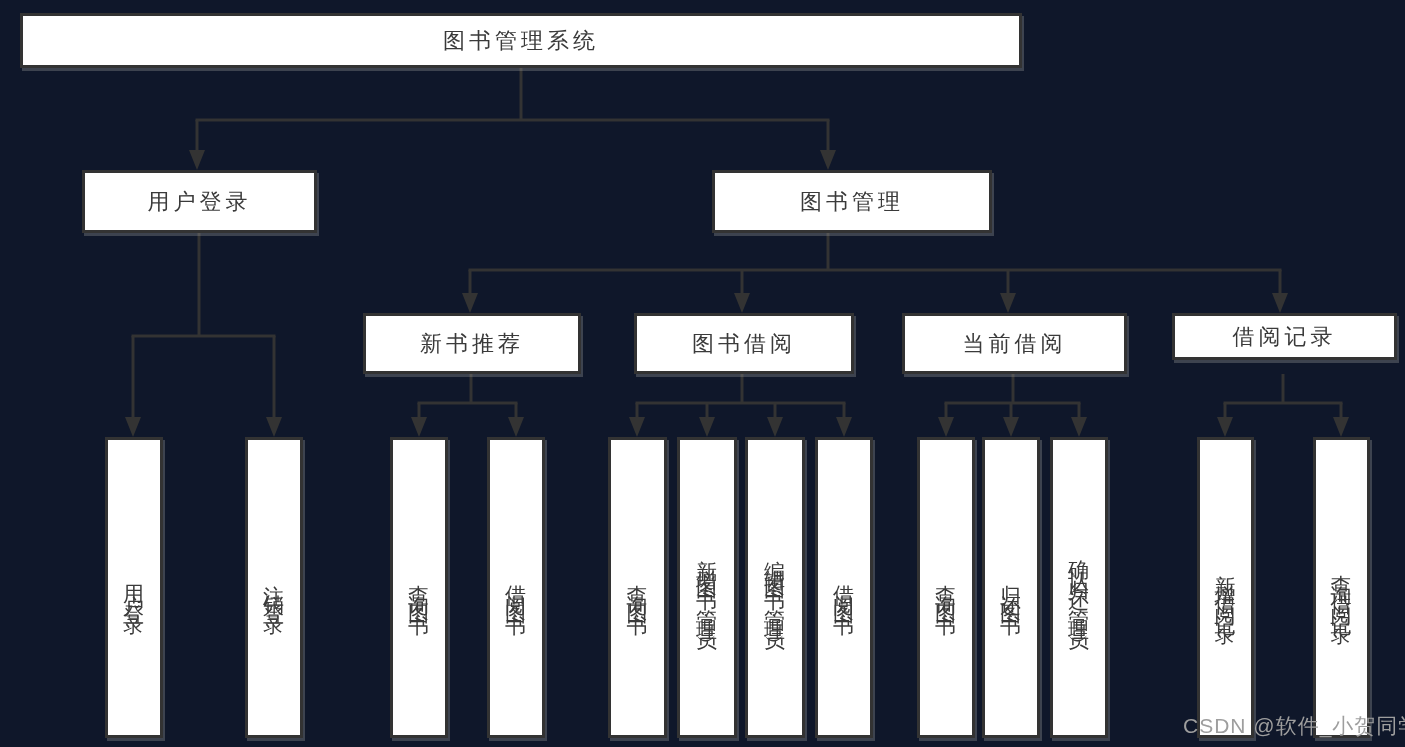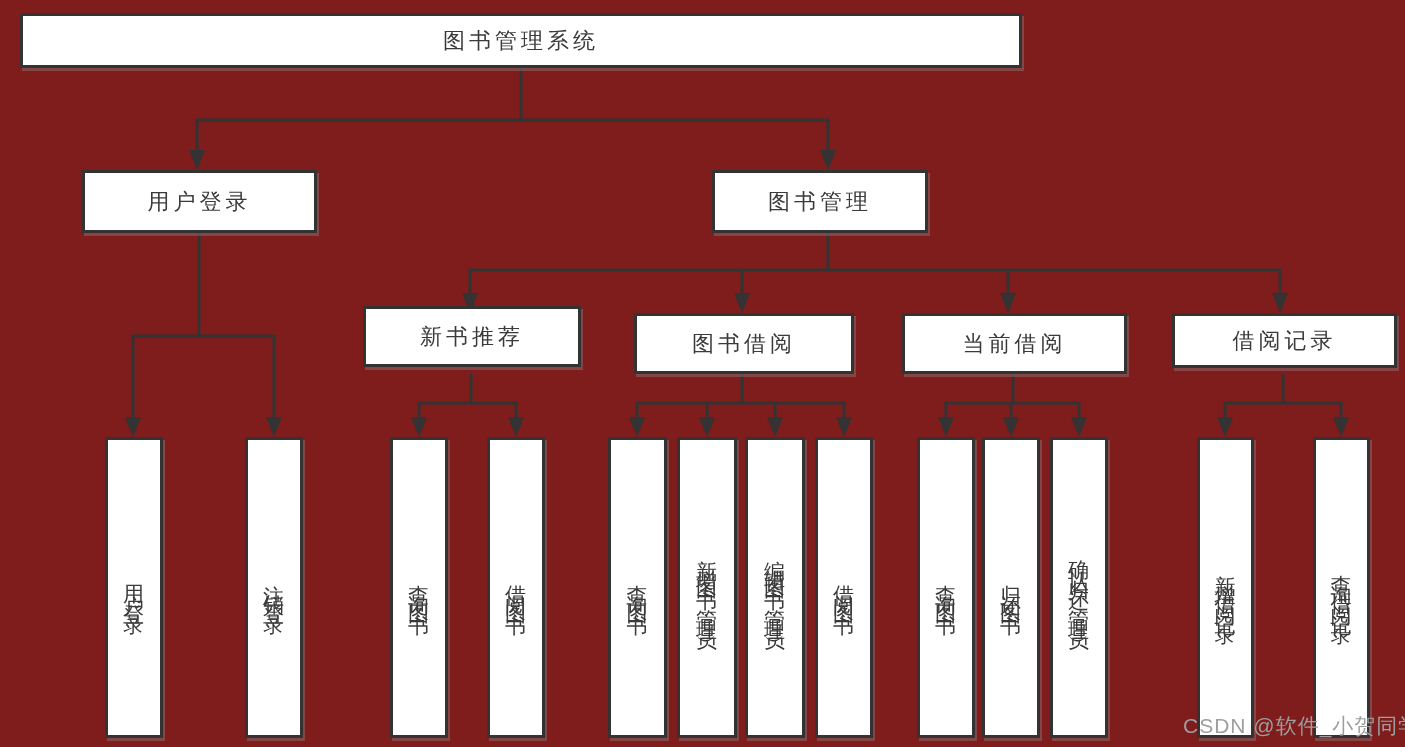--- a/index.html
+++ b/index.html
@@ -4,21 +4,21 @@
 <style>
   html, body {
     margin: 0;
     padding: 0;
     background: #ffffff;
   }
   #stage {
     position: relative;
     width: 1405px;
     height: 747px;
-    background: #7f1d1d;
+    background: #0f172a;
     overflow: hidden;
     font-family: "Liberation Sans", "DejaVu Sans", sans-serif;
   }
   #connectors {
     position: absolute;
     left: 0; top: 0;
     width: 1405px;
     height: 747px;
     z-index: 1;
   }
@@ -143,34 +143,34 @@
     </g>
   </svg>
 
   <div class="hbox" style="left:20px;top:13px;width:1002px;height:55px">
     <span class="hlabel">图书管理系统</span>
   </div>
 
   <div class="hbox" style="left:82px;top:170px;width:235px;height:63px">
     <span class="hlabel">用户登录</span>
   </div>
-  <div class="hbox" style="left:712px;top:170px;width:216px;height:63px">
+  <div class="hbox" style="left:712px;top:170px;width:280px;height:63px">
     <span class="hlabel">图书管理</span>
   </div>
 
-  <div class="hbox" style="left:363px;top:306px;width:218px;height:61px">
+  <div class="hbox" style="left:363px;top:313px;width:218px;height:61px">
     <span class="hlabel">新书推荐</span>
   </div>
   <div class="hbox" style="left:902px;top:313px;width:225px;height:61px">
     <span class="hlabel">当前借阅</span>
   </div>
   <div class="hbox" style="left:634px;top:313px;width:220px;height:61px">
     <span class="hlabel">图书借阅</span>
   </div>
-  <div class="hbox" style="left:1172px;top:313px;width:225px;height:55px">
+  <div class="hbox" style="left:1172px;top:313px;width:225px;height:47px">
     <span class="hlabel">借阅记录</span>
   </div>
 
   <div class="vbox" style="left:105px;width:58px">
     <span class="vlabel">用户登录</span>
   </div>
   <div class="vbox" style="left:245px;width:58px">
     <span class="vlabel">注销登录</span>
   </div>
 

